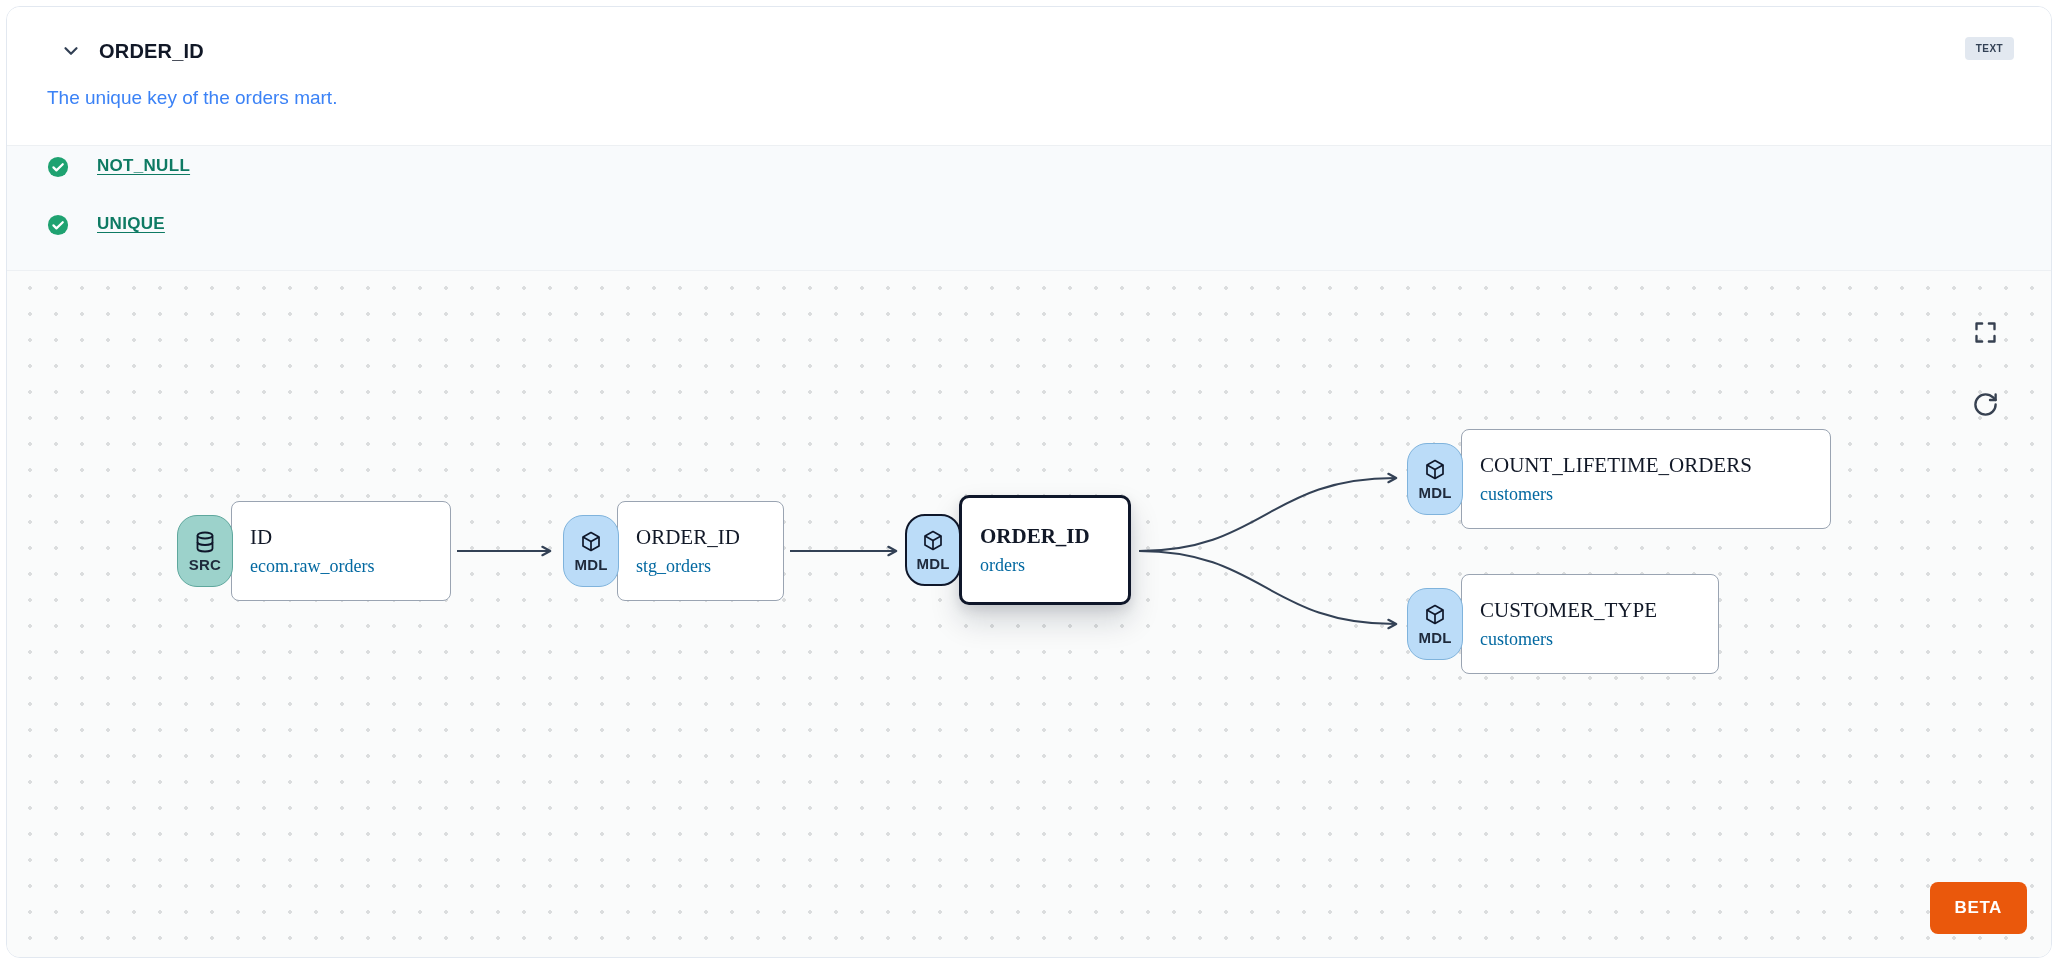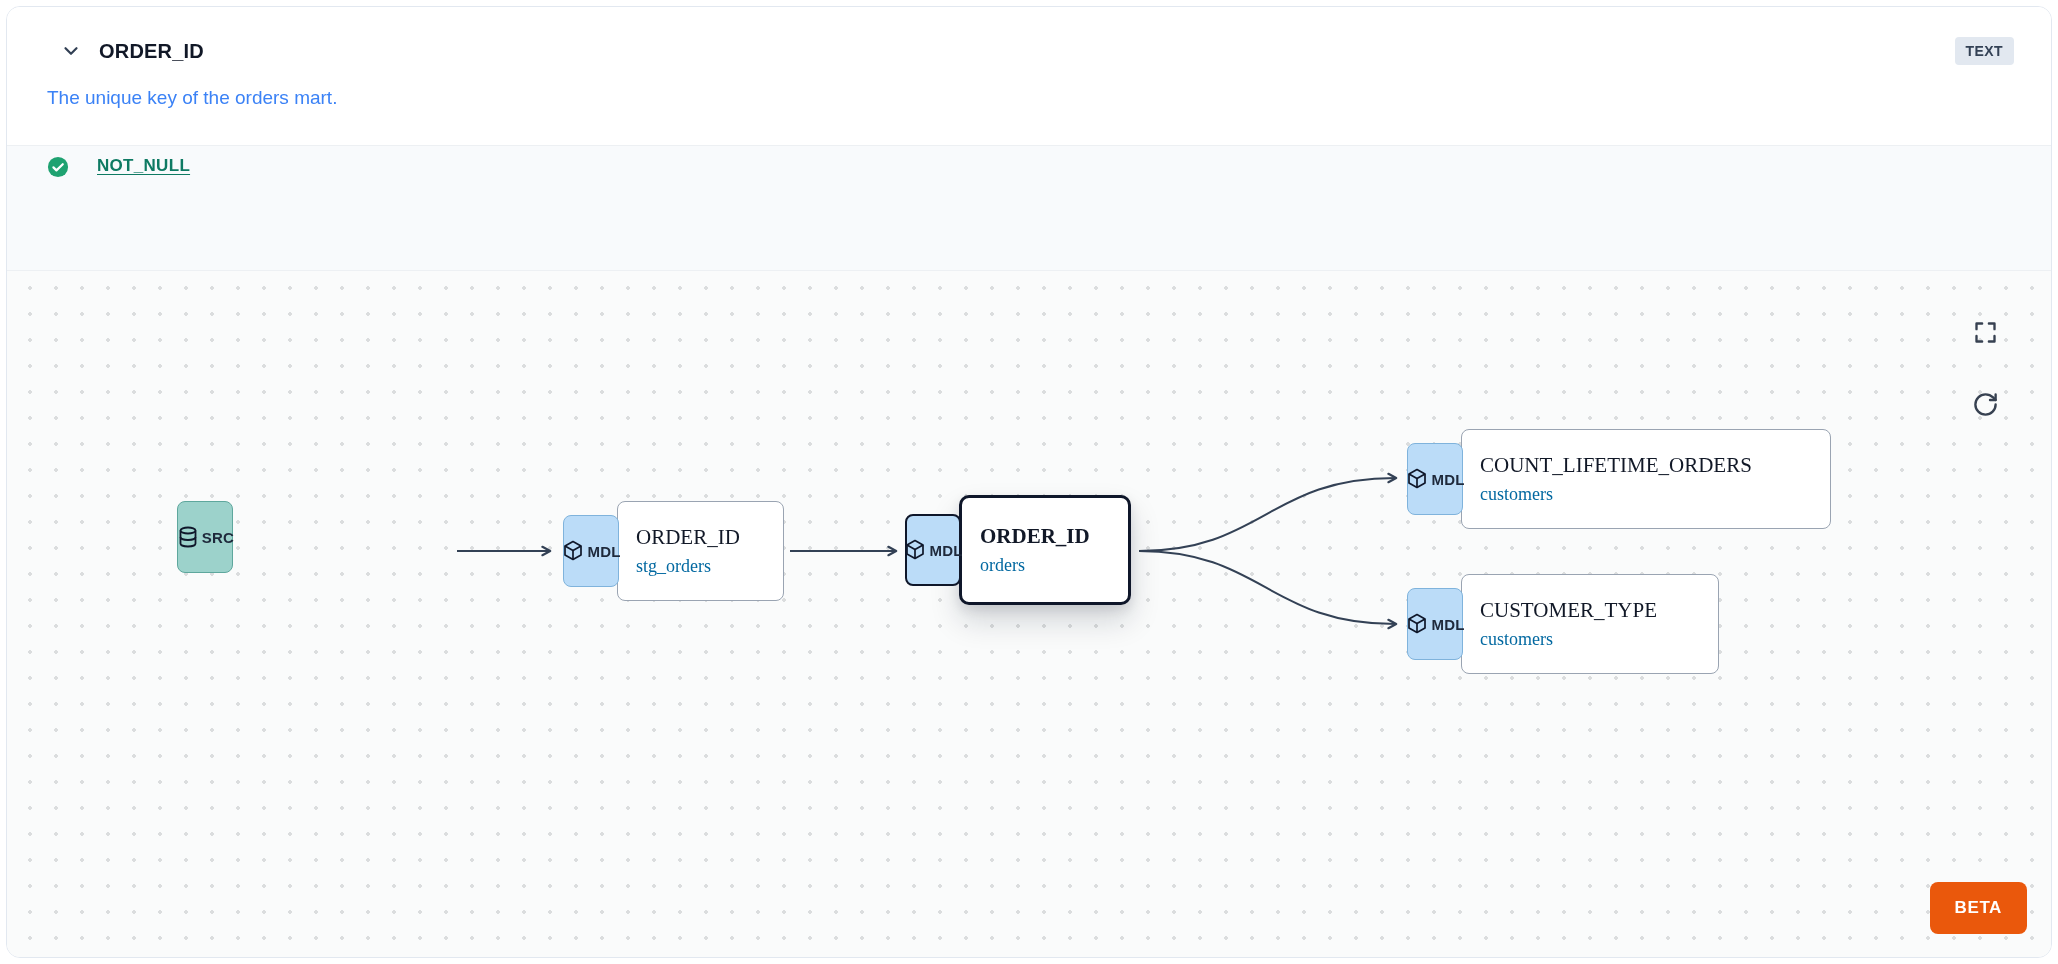--- a/index.html
+++ b/index.html
@@ -9,40 +9,40 @@
   .card { position:absolute; inset:6px; background:#fff; border:1px solid #E2E8F0;
           border-radius:14px; overflow:hidden; display:flex; flex-direction:column; }
 
   
   .header { height:138px; background:#fff; padding:30px 37px 0 50px; position:relative; flex:none; }
   .header-row { display:flex; align-items:center; gap:14px; }
   .chevron-btn { width:28px; height:28px; border:none; background:transparent; cursor:pointer;
                  display:flex; align-items:center; justify-content:center; color:#334155; }
   .page-title { font-size:20px; font-weight:700; letter-spacing:.2px; color:#111827; }
   .type-badge { position:absolute; top:30px; right:37px; background:#E2E8F0; color:#334155;
-                font-size:14px; font-weight:600; padding:6px 11px; border-radius:4px; letter-spacing:.4px; }
+                font-size:10px; font-weight:600; padding:6px 11px; border-radius:4px; letter-spacing:.4px; }
   .description { margin-top:22px; margin-left:-10px; font-size:19px; color:#3b82f6; }
 
   
   .tests { height:126px; background:#F8FAFC; border-top:1px solid #EDF0F3; border-bottom:1px solid #EDF0F3;
            padding:10px 40px 0 40px; flex:none; }
   .test-row { display:flex; align-items:flex-start; gap:28px; height:46px; margin-bottom:12px; }
   .check-icon { width:22px; height:22px; flex:none; display:block; }
   .test-link { font-size:17px; font-weight:600; letter-spacing:.3px; color:#0E7A63;
                text-decoration:underline; text-underline-offset:3px; cursor:pointer; }
 
   
   .graph { position:relative; flex:1; background-color:#FAFBFB;
            background-image:radial-gradient(circle, #DBDDDE 1.6px, transparent 1.6px);
            background-size:26px 26px; background-position:10px 4px; }
   .edges { position:absolute; inset:0; width:100%; height:100%; pointer-events:none; }
 
   .node { position:absolute; display:flex; align-items:center; cursor:pointer; }
-  .node-badge { width:56px; height:72px; border-radius:8px; z-index:2; flex:none;
-                display:flex; flex-direction:row; align-items:center; justify-content:center; gap:2px; }
+  .node-badge { width:56px; height:72px; border-radius:20px; z-index:2; flex:none;
+                display:flex; flex-direction:column; align-items:center; justify-content:center; gap:2px; }
   .node.source .node-badge { background:#9CD2CB; border:1px solid #5EA79D; }
   .node.model  .node-badge { background:#BBDCF8; border:1px solid #7FB3DC; }
   .badge-label { font-size:15px; font-weight:600; color:#1E293B; letter-spacing:.2px; }
   .badge-icon  { width:24px; height:24px; display:block; color:#0F172A; }
   .node-body { background:#fff; border:1px solid #9AA4B2; border-radius:8px; margin-left:-2px;
                min-height:100px; padding:14px 22px 14px 18px;
                display:flex; flex-direction:column; justify-content:center; gap:6px;font-family:Liberation Serif, serif; }
   .node-title { font-size:21px; font-weight:500; color:#111827; white-space:nowrap; }
   .node-subtitle { font-size:18px; font-weight:400; color:#0369a1; white-space:nowrap; }
 
@@ -84,20 +84,29 @@
 
   <div class="tests">
     <div class="test-row">
       <span class="check-icon">
         <svg viewBox="0 0 24 24" width="22" height="22">
             <circle cx="12" cy="12" r="11" fill="#1FA271"></circle>
             <path d="M7 12.4l3.3 3.3L17.2 9" stroke="#fff" stroke-width="2.4" fill="none" stroke-linecap="round" stroke-linejoin="round"></path>
           </svg>
       </span>
       <a class="test-link">NOT_NULL</a>
+    </div>
+    <div class="test-row">
+      <span class="check-icon">
+        <svg viewBox="0 0 24 24" width="22" height="22">
+            <circle cx="12" cy="12" r="11" fill="#1FA271"></circle>
+            <path d="M7 12.4l3.3 3.3L17.2 9" stroke="#fff" stroke-width="2.4" fill="none" stroke-linecap="round" stroke-linejoin="round"></path>
+          </svg>
+      </span>
+      <a class="test-link">UNIQUE</a>
     </div>
   </div>
 
   <div class="graph">
 
     <svg class="edges">
       <defs>
         <marker id="arrowhead" viewBox="0 0 10 10" refX="7" refY="5" markerWidth="6" markerHeight="6" orient="auto-start-reverse">
           <path d="M1.5 1.5 L8 5 L1.5 8.5" fill="none" stroke="#334155" stroke-width="1.8" stroke-linecap="round" stroke-linejoin="round"></path>
         </marker>
@@ -114,20 +123,24 @@
       <div class="node-badge">
         <span class="badge-icon">
           <svg viewBox="0 0 24 24" width="24" height="24" fill="none" stroke="currentColor" stroke-width="1.8">
               <ellipse cx="12" cy="5.5" rx="7.5" ry="3"></ellipse>
               <path d="M4.5 5.5v13c0 1.7 3.4 3 7.5 3s7.5-1.3 7.5-3v-13"></path>
               <path d="M4.5 12c0 1.7 3.4 3 7.5 3s7.5-1.3 7.5-3"></path>
             </svg>
         </span>
         <span class="badge-label">SRC</span>
       </div>
+      <div class="node-body" style="width:220px;">
+        <div class="node-title">ID</div>
+        <div class="node-subtitle">ecom.raw_orders</div>
+      </div>
     </div>
 
     <div class="node model" style="left:556px; top:230px;">
       <div class="node-badge">
         <span class="badge-icon">
           <svg viewBox="0 0 24 24" width="24" height="24" fill="none" stroke="currentColor" stroke-width="1.7" stroke-linejoin="round">
               <path d="M12 2.5l8 4.5v9l-8 4.5-8-4.5v-9z"></path>
               <path d="M4 7l8 4.5L20 7"></path>
               <path d="M12 11.5v9"></path>
             </svg>

